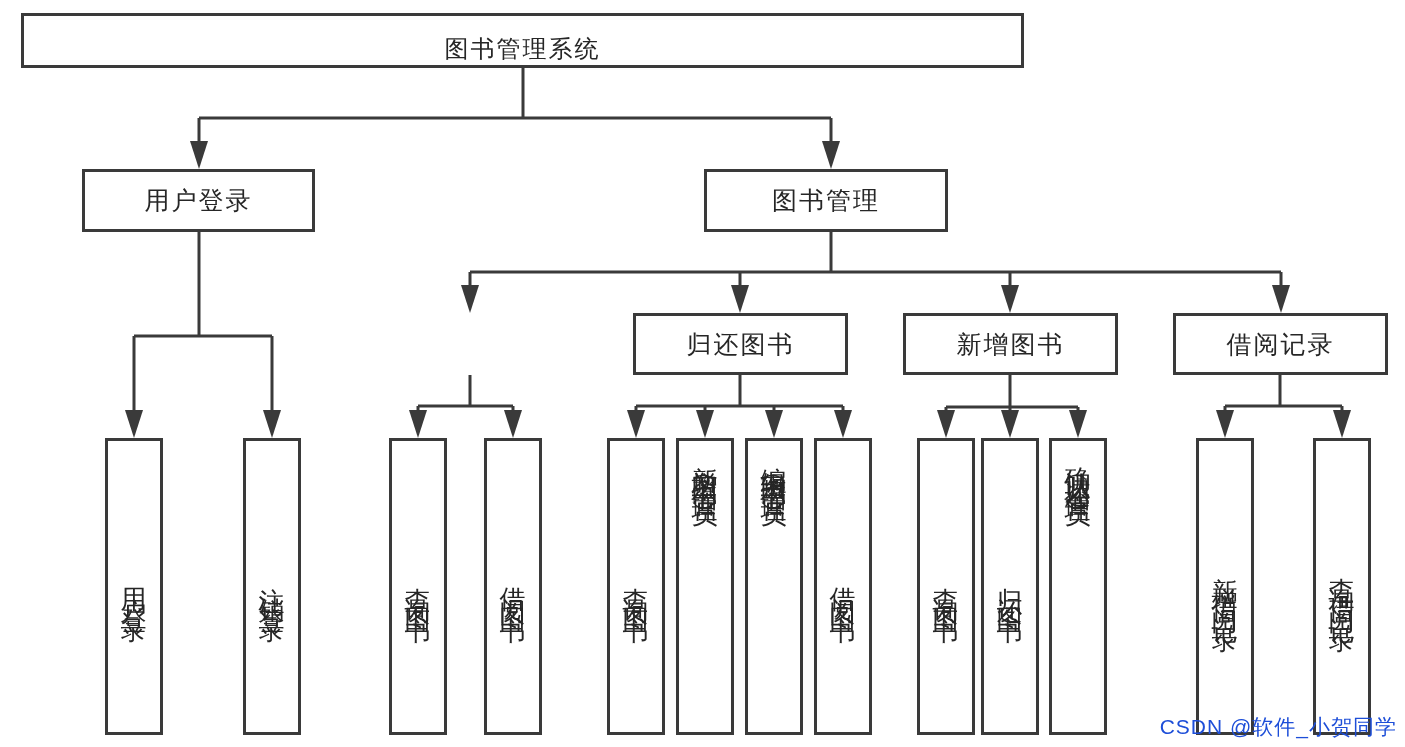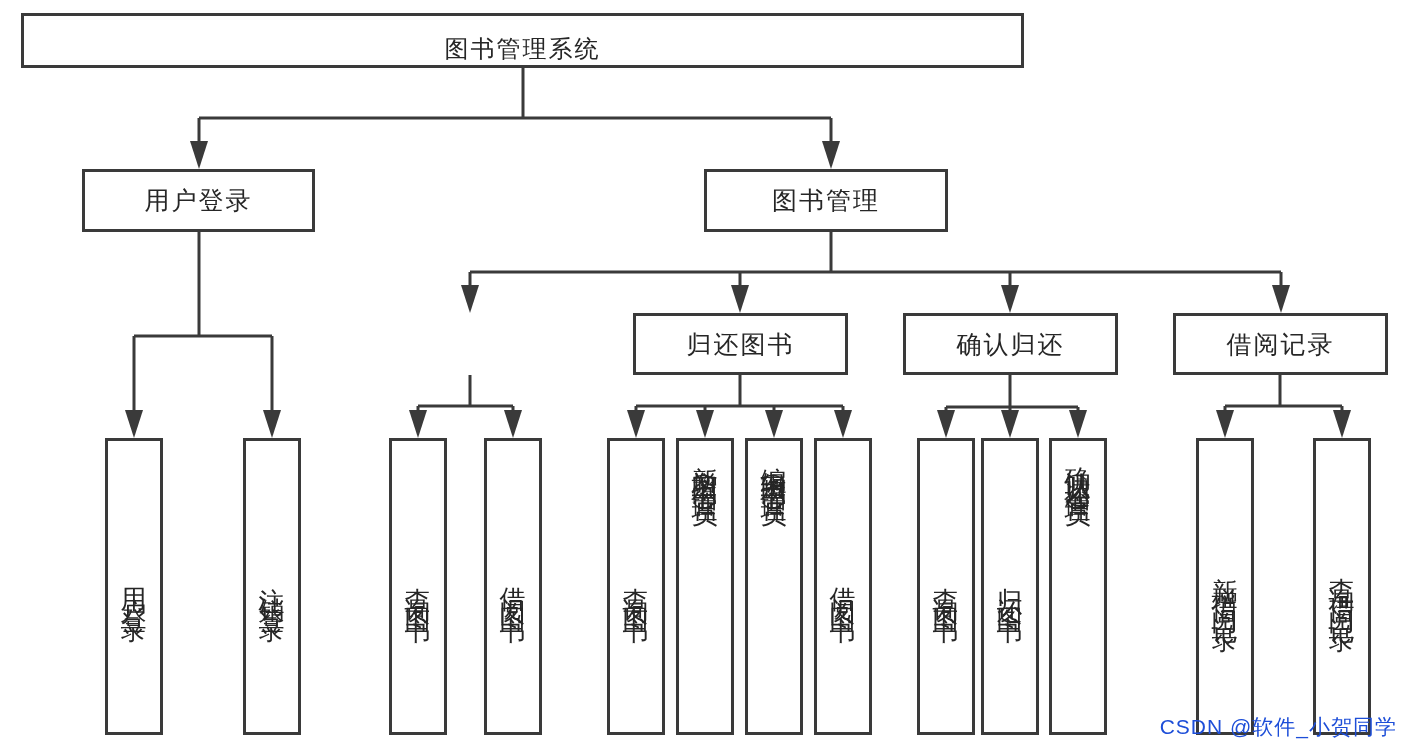--- a/index.html
+++ b/index.html
@@ -120,21 +120,21 @@
     <span>用户登录</span>
   </div>
   <div class="node hbox" style="left:704px; top:169px; width:244px; height:63px;text-align:right;">
     <span>图书管理</span>
   </div>
 
   <div class="node hbox" style="left:633px; top:313px; width:215px; height:62px;">
     <span>归还图书</span>
   </div>
   <div class="node hbox" style="left:903px; top:313px; width:215px; height:62px;">
-    <span>确认归还</span>
+    <span>新增图书</span>
   </div>
   <div class="node hbox" style="left:1173px; top:313px; width:215px; height:62px;">
     <span>借阅记录</span>
   </div>
 
   <div class="node vbox" style="left:105px;">
     <span>用户登录</span>
   </div>
   <div class="node vbox" style="left:243px;">
     <span>注销登录</span>

